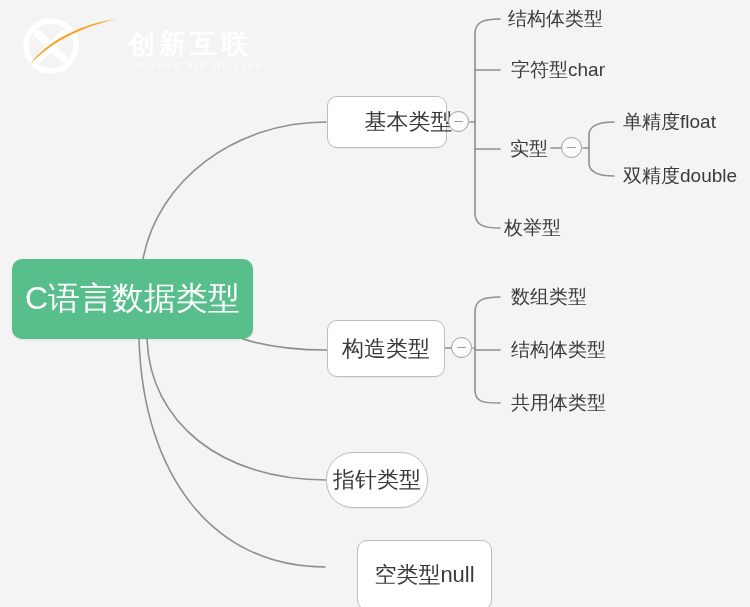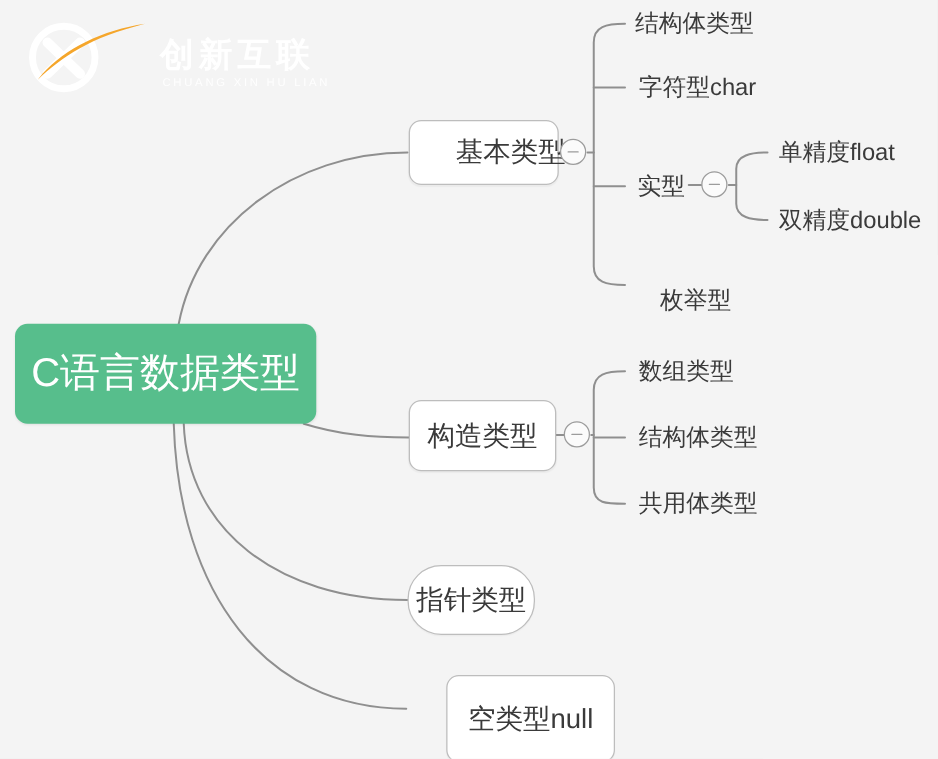--- a/index.html
+++ b/index.html
@@ -53,21 +53,21 @@
   #b-construct{left:327px;top:320px;width:118px;height:57px;}
   #b-pointer  {left:326px;top:452px;width:102px;height:56px;border-radius:27px;}
   #b-void     {left:325px;top:540px;width:135px;height:70px;margin-left:32px;}
   .leaf-label{
     position:absolute;transform:translateY(-50%);
     font-size:19px;color:var(--text,#3a3a3a);white-space:nowrap;
   }
   #l-int    {left:508px;top:19px;}
   #l-char   {left:511px;top:70px;}
   #l-real   {left:510px;top:149px;}
-  #l-enum   {left:528px;top:228px;margin-top:12px;}
+  #l-enum   {left:504px;top:228px;}
   #l-float  {left:623px;top:122px;}
   #l-double {left:623px;top:176px;}
   #l-array  {left:511px;top:297px;}
   #l-struct {left:511px;top:350px;}
   #l-union  {left:511px;top:403px;text-align:center;}
   
   .collapse-btn{
     position:absolute;width:21px;height:21px;box-sizing:border-box;
     border:1.5px solid #9c9c9c;border-radius:50%;
     background:#fbfbfb;

